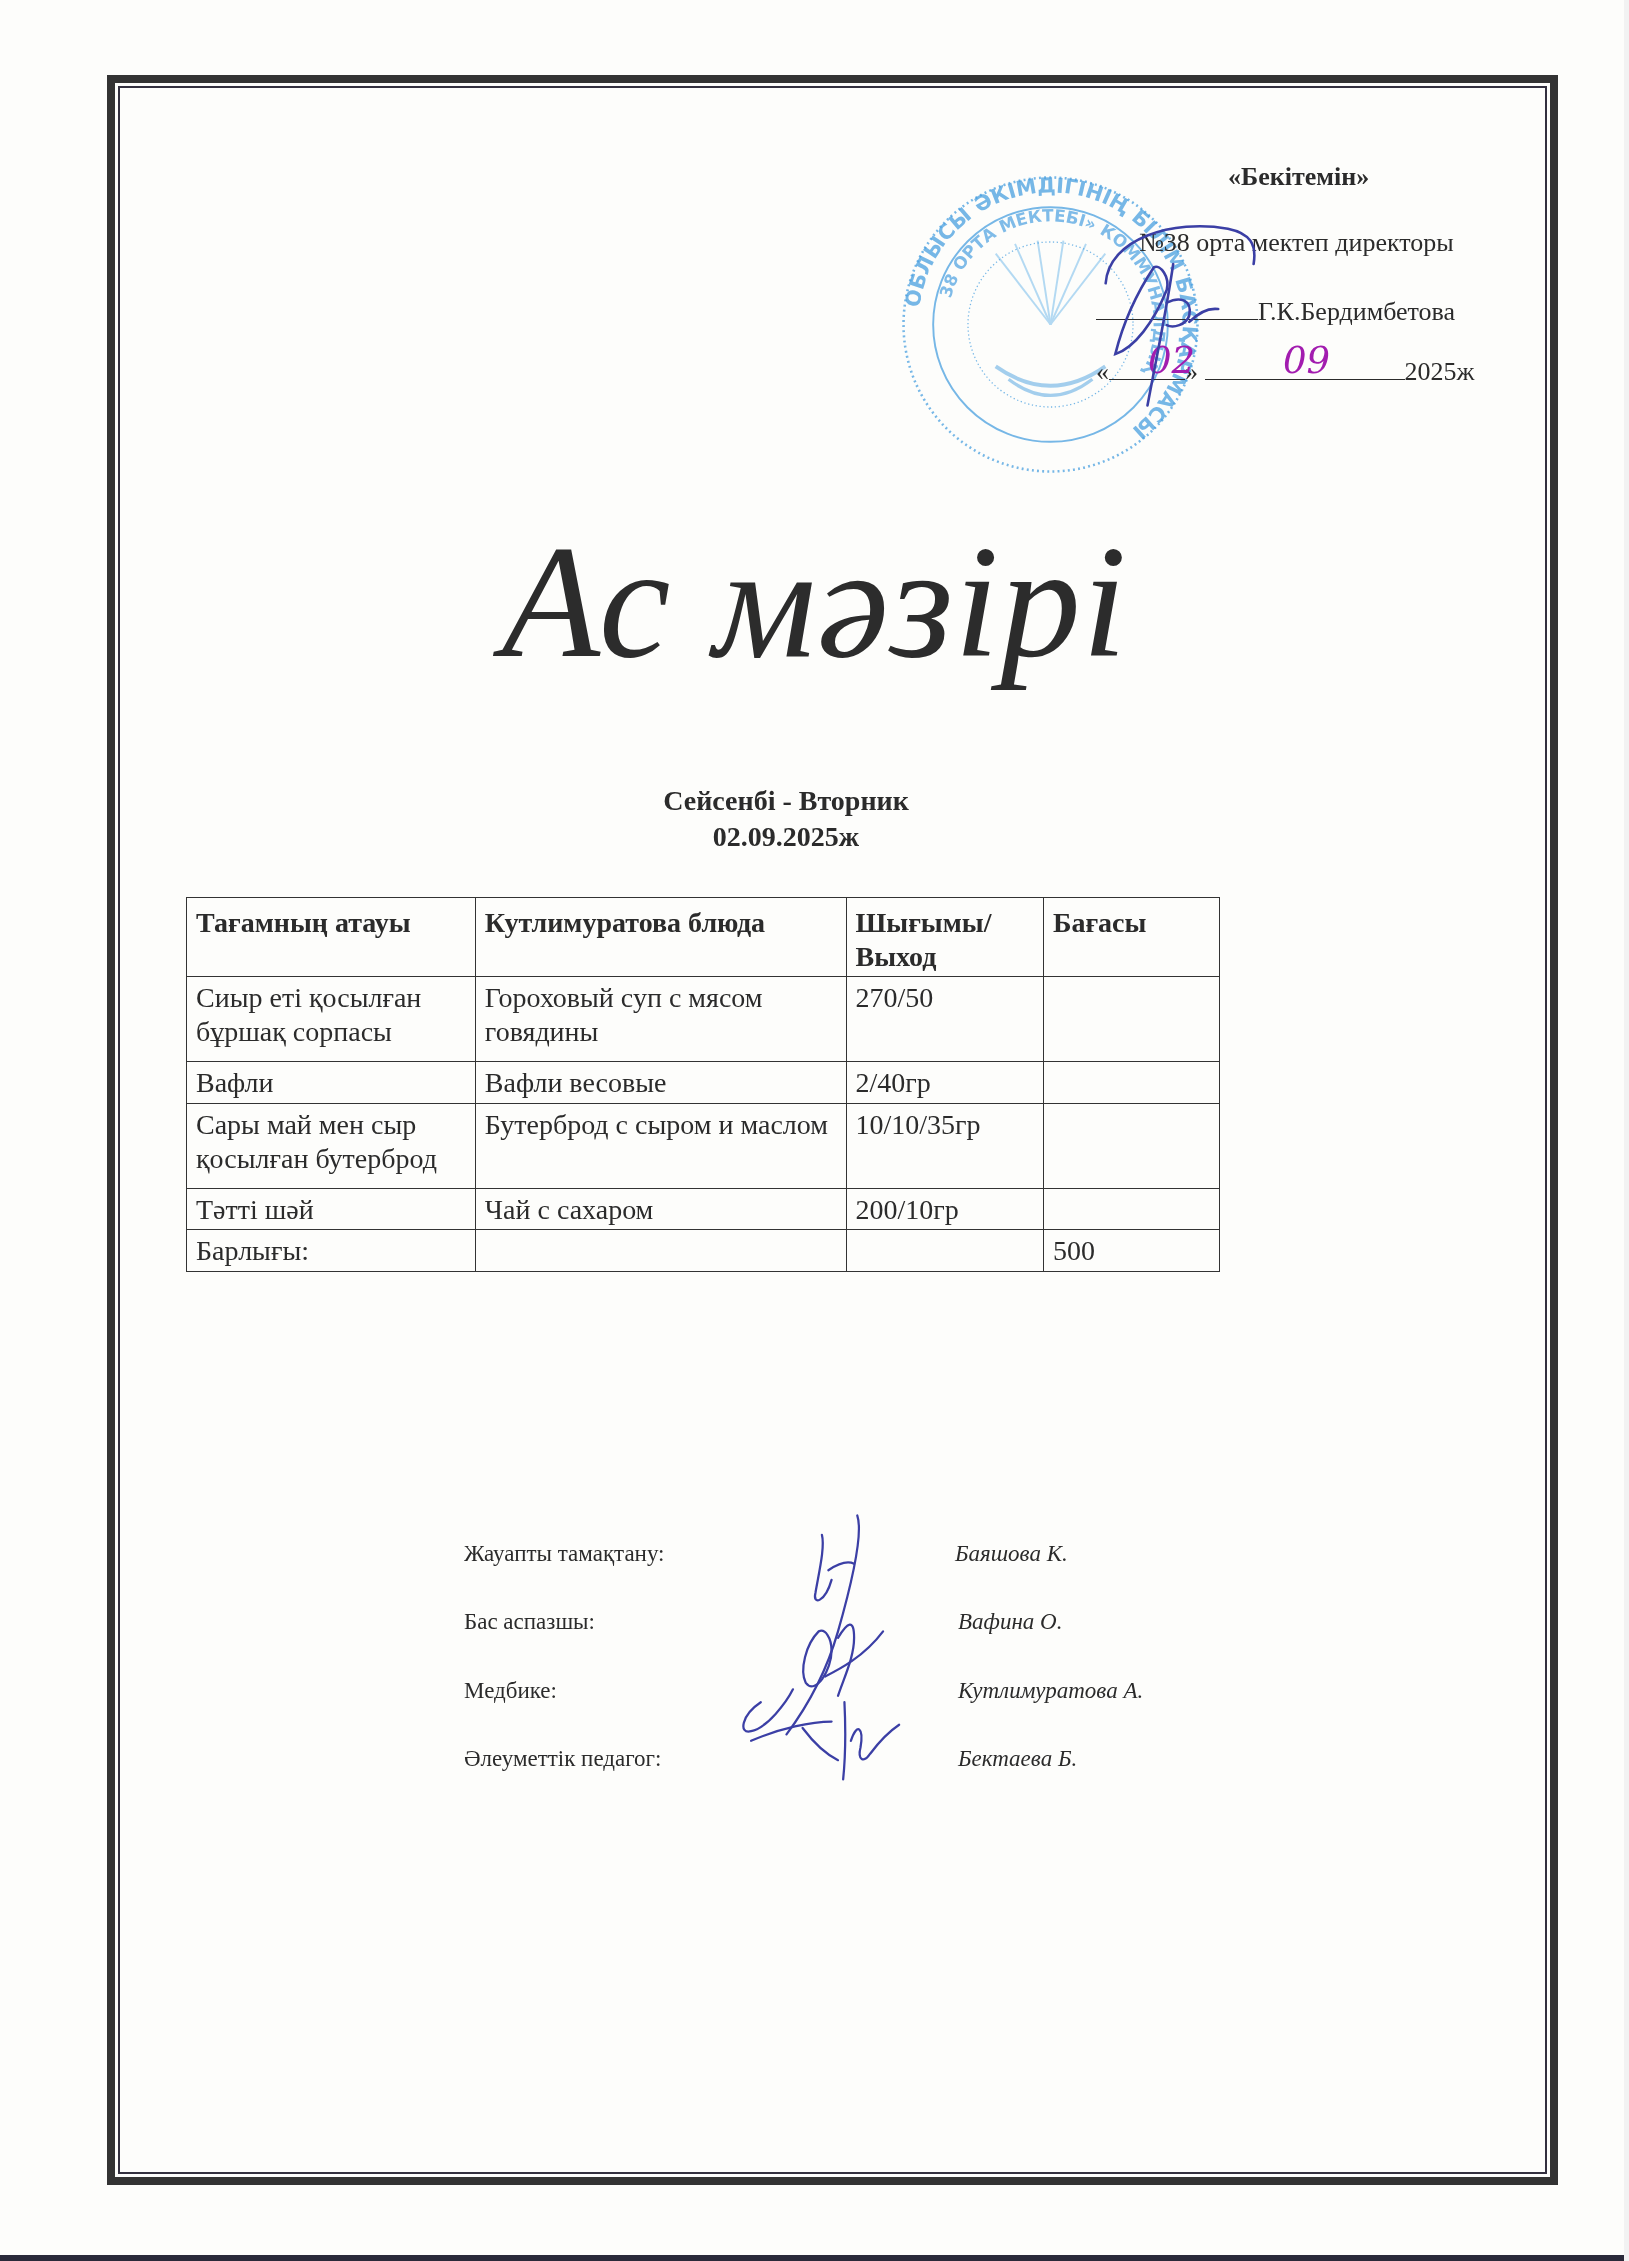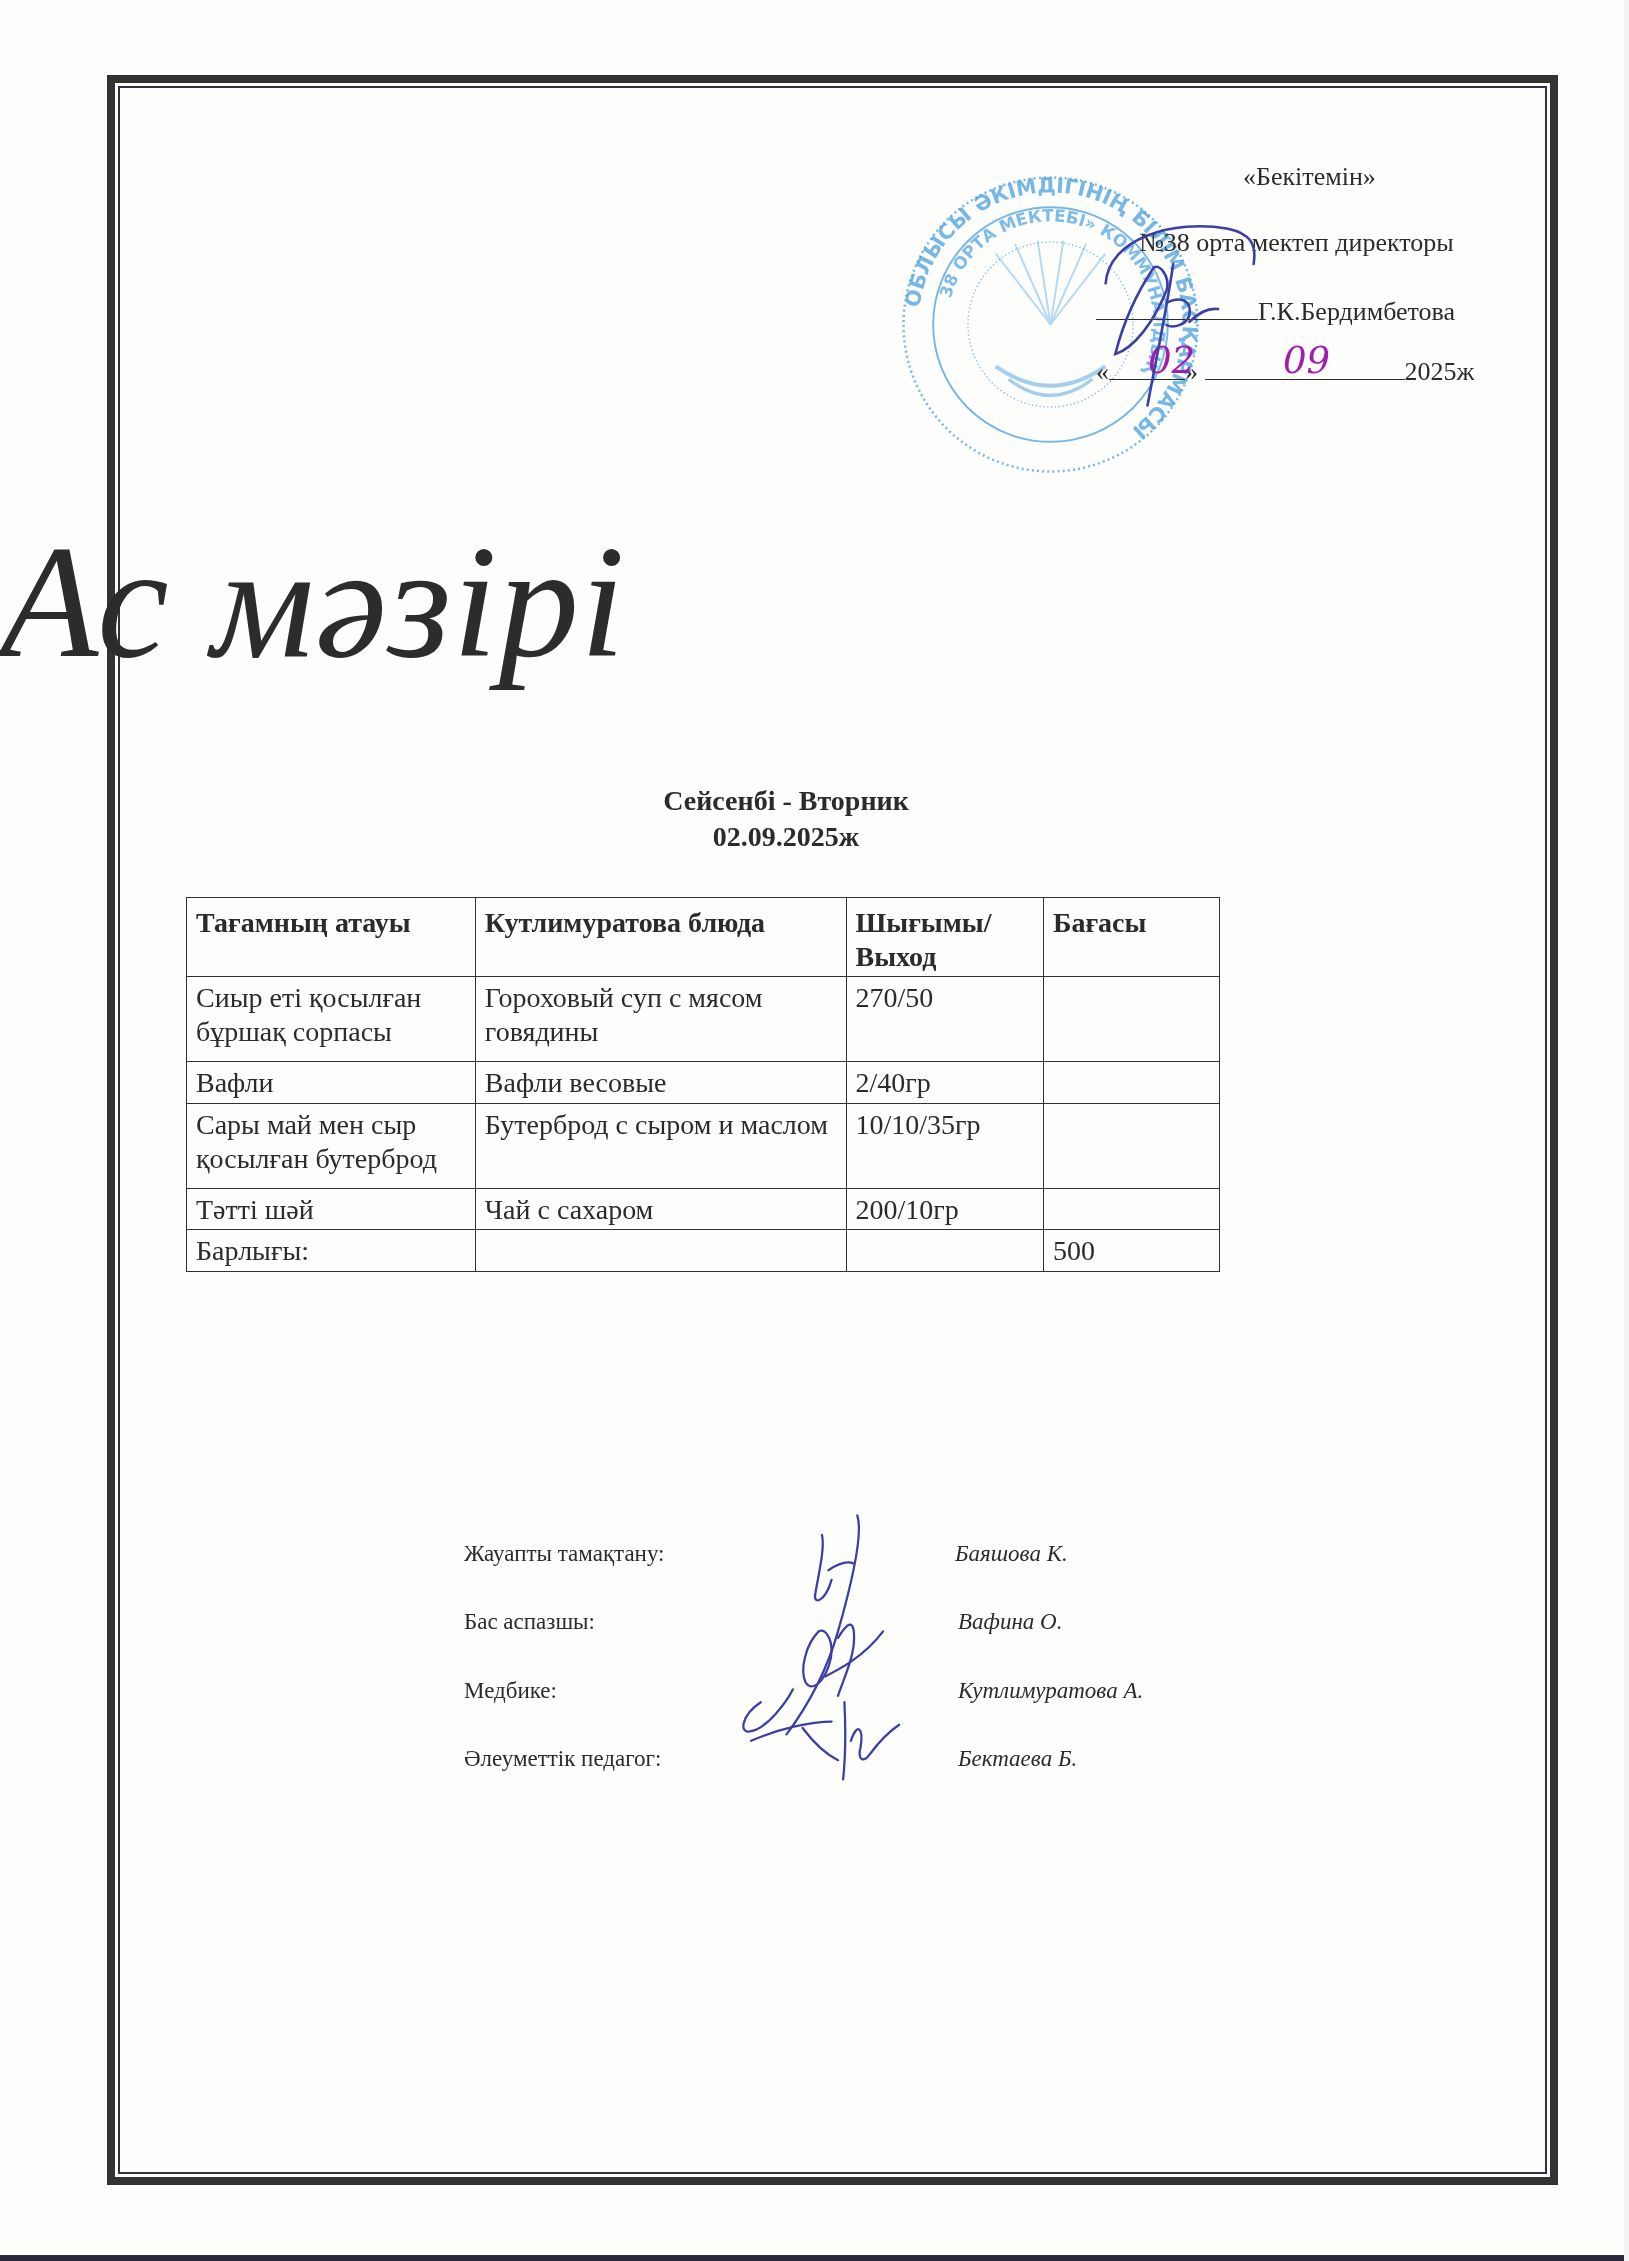--- a/index.html
+++ b/index.html
@@ -20,35 +20,35 @@
   .scan-edge {
     position: absolute; left: 0; top: 2255px; width: 1630px; height: 5.8px; background: #2a2a3a;
   }
   .scan-right-edge {
     position: absolute; left: 1624px; top: 0; width: 6.4px; height: 2261px; background: #f2f2f2;
   }
 
   
   .approval { position: absolute; left: 1096px; top: 155px; width: 451px; font-size: 26px; line-height: 1; }
   .approval .line { position: absolute; white-space: nowrap; }
-  .approve-title { left: 147px; top: 9px; }
+  .approve-title { left: 132px; top: 9px; font-weight: bold; }
   .approve-role { left: 43px; top: 75px; }
   .approve-name-row { left: 0; top: 144px; }
   .approve-date-row { left: 0; top: 204px; }
   .blank { display: inline-block; border-bottom: 1.9px solid #2b2b2b; vertical-align: baseline; height: 19.3px; }
   .hand { position: absolute; color: #a21caf; font-family: "DejaVu Serif", serif; font-style: italic; font-size: 37px; }
 
   .stamp {
     position: absolute; left: 899px; top: 173px; width: 303px; height: 303px;
   }
   .director-sign { position: absolute; left: 1096px; top: 193px; width: 193px; height: 245px; }
 
   
   .doc-title {
-    position: absolute; left: 0; width: 1630px; top: 522px; 
+    position: absolute; left: 0; width: 1630px; top: 522px; text-align: center;
     font-style: italic; font-size: 161px; line-height: 1; color: #2c2c2c; letter-spacing: 1.3px;
   }
   .subtitle {
     position: absolute; left: 0; width: 1572px; top: 783px; text-align: center;
     font-weight: bold; font-size: 28px; line-height: 36px;
   }
 
   
   table.menu {
     position: absolute; left: 186px; top: 897px; width: 1034px;

